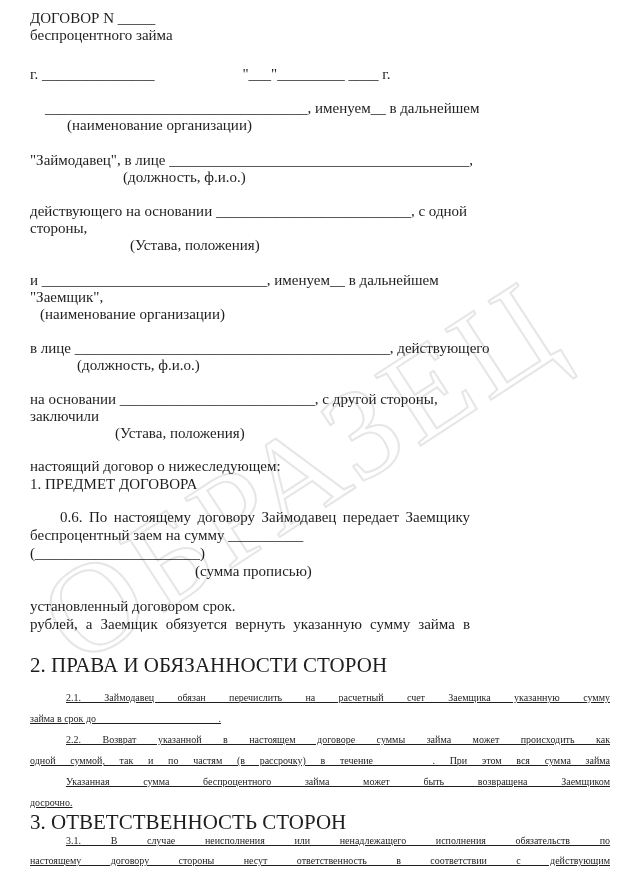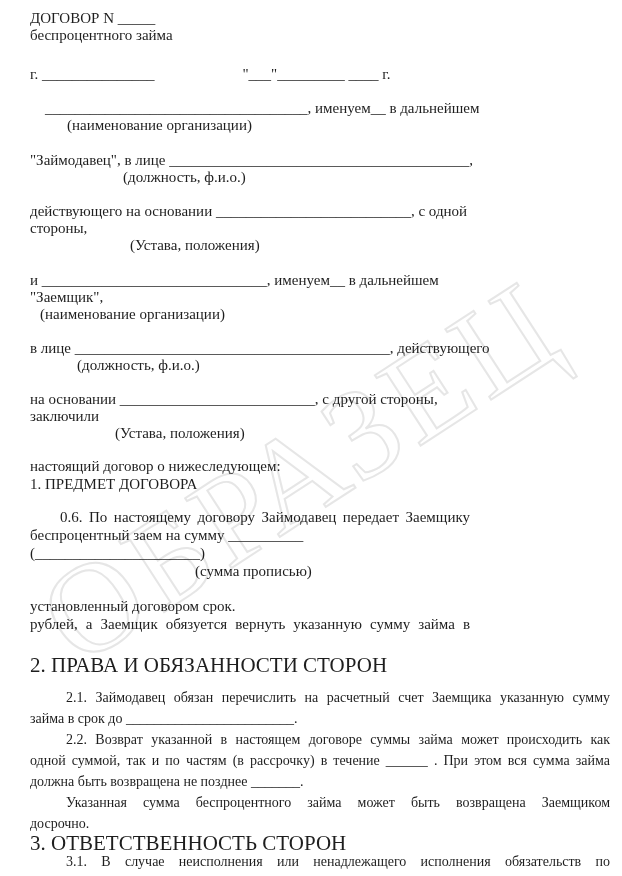--- a/index.html
+++ b/index.html
@@ -18,21 +18,21 @@
   .dateline{margin-top:22px;display:flex;}
   .dateline .date{margin-left:88px;}
   .grp17{margin-top:17px;}
   .grp18{margin-top:18px;}
   .concl{margin-top:16px;}
   .h1{margin-top:1px;}
   .narrow{width:440px;line-height:18px;}
   .narrow .ln{min-height:18px;}
   .b11{margin-top:15px;}
   .b11b{margin-top:17px;}
-  .sec{width:580px;font-size:14px;line-height:21px;}
+  .sec{width:580px;font-size:10px;line-height:21px;text-decoration:underline;}
   .sec .ln{min-height:21px;}
   .h2{margin-top:24px;width:580px;font-size:21px;line-height:17px;}
   .h3{margin-top:1px;width:580px;font-size:21px;line-height:17px;}
   .p2{margin-top:13px;}
   .p3{margin-top:0;line-height:20px;}
   .p3 .ln{min-height:20px;}
   .ind10{text-indent:10px;}
   .ind15{text-indent:15px;}
   .ind30{text-indent:30px;}
   .ind36{text-indent:36px;}
@@ -113,21 +113,20 @@
 
     </div>
 
     <div class="ln center h2">2. ПРАВА И ОБЯЗАННОСТИ СТОРОН</div>
 
     <div class="sec p2">
       <div class="ln stretch ind36">2.1. Займодавец обязан перечислить на расчетный счет Заемщика указанную сумму</div>
       <div class="ln">займа в срок до ________________________.</div>
       <div class="ln stretch ind36">2.2. Возврат указанной в настоящем договоре суммы займа может происходить как</div>
       <div class="ln stretch">одной суммой, так и по частям (в рассрочку) в течение ______ . При этом вся сумма займа</div>
-      <div class="ln">должна быть возвращена не позднее _______.</div>
       <div class="ln stretch ind36">Указанная сумма беспроцентного займа может быть возвращена Заемщиком</div>
       <div class="ln">досрочно.</div>
     </div>
 
     <div class="ln center h3">3. ОТВЕТСТВЕННОСТЬ СТОРОН</div>
 
     <div class="sec p3">
       <div class="ln stretch ind36">3.1. В случае неисполнения или ненадлежащего исполнения обязательств по</div>
       <div class="ln stretch">настоящему договору стороны несут ответственность в соответствии с действующим</div>
 

